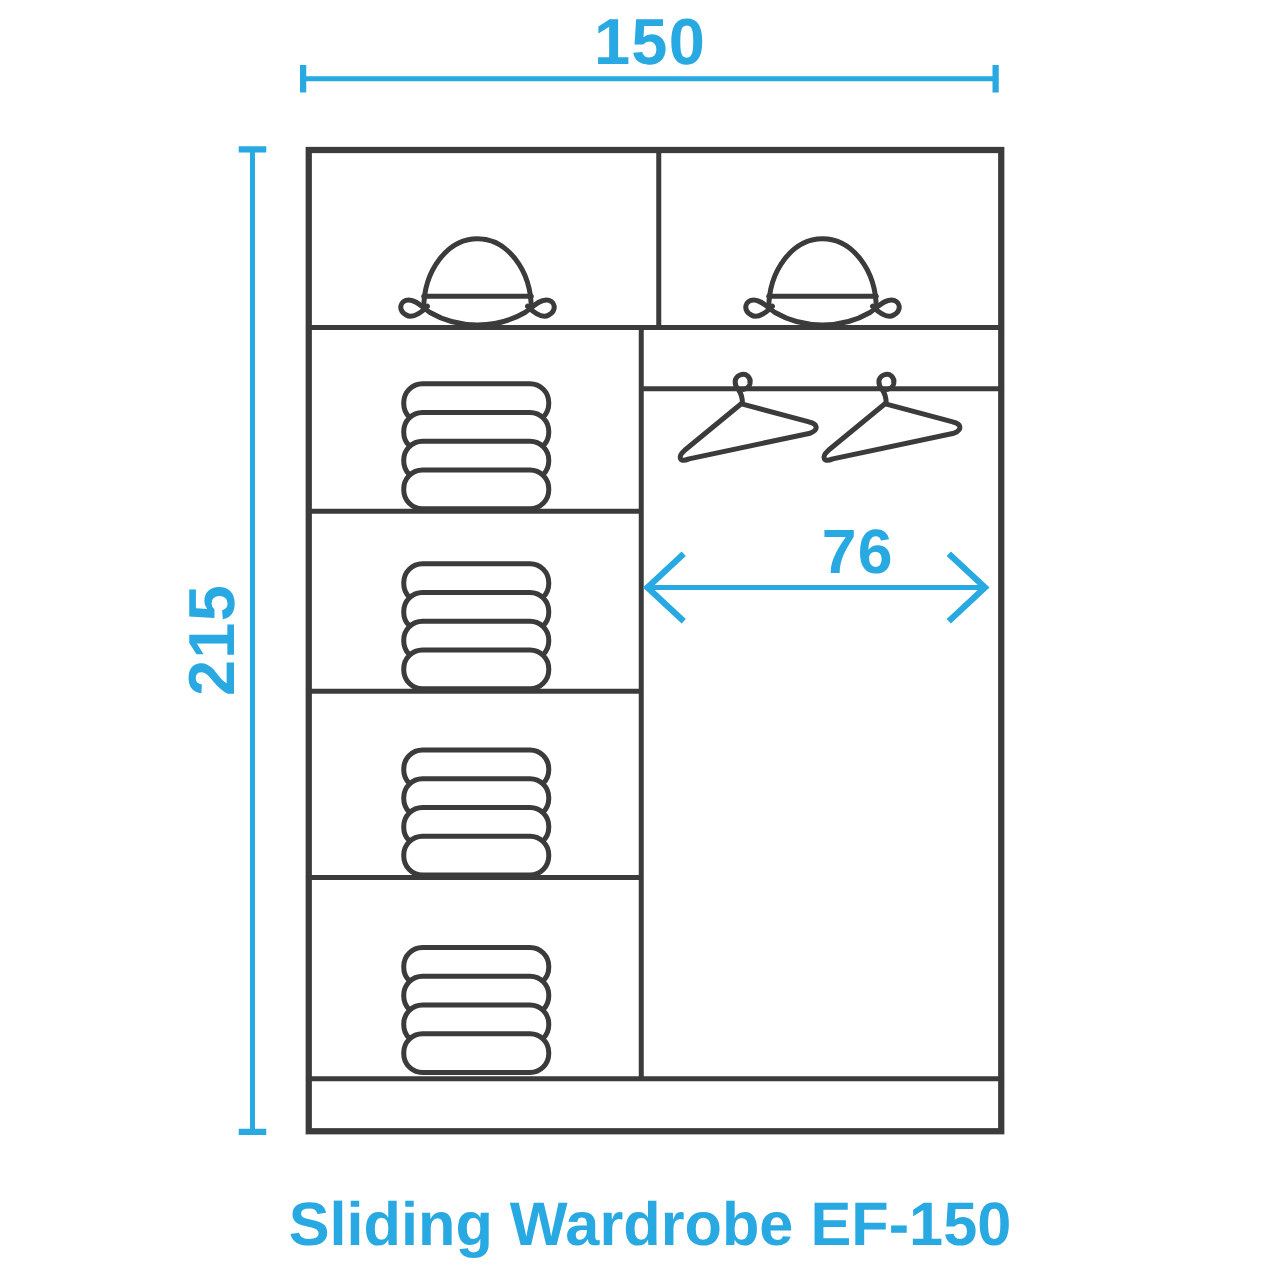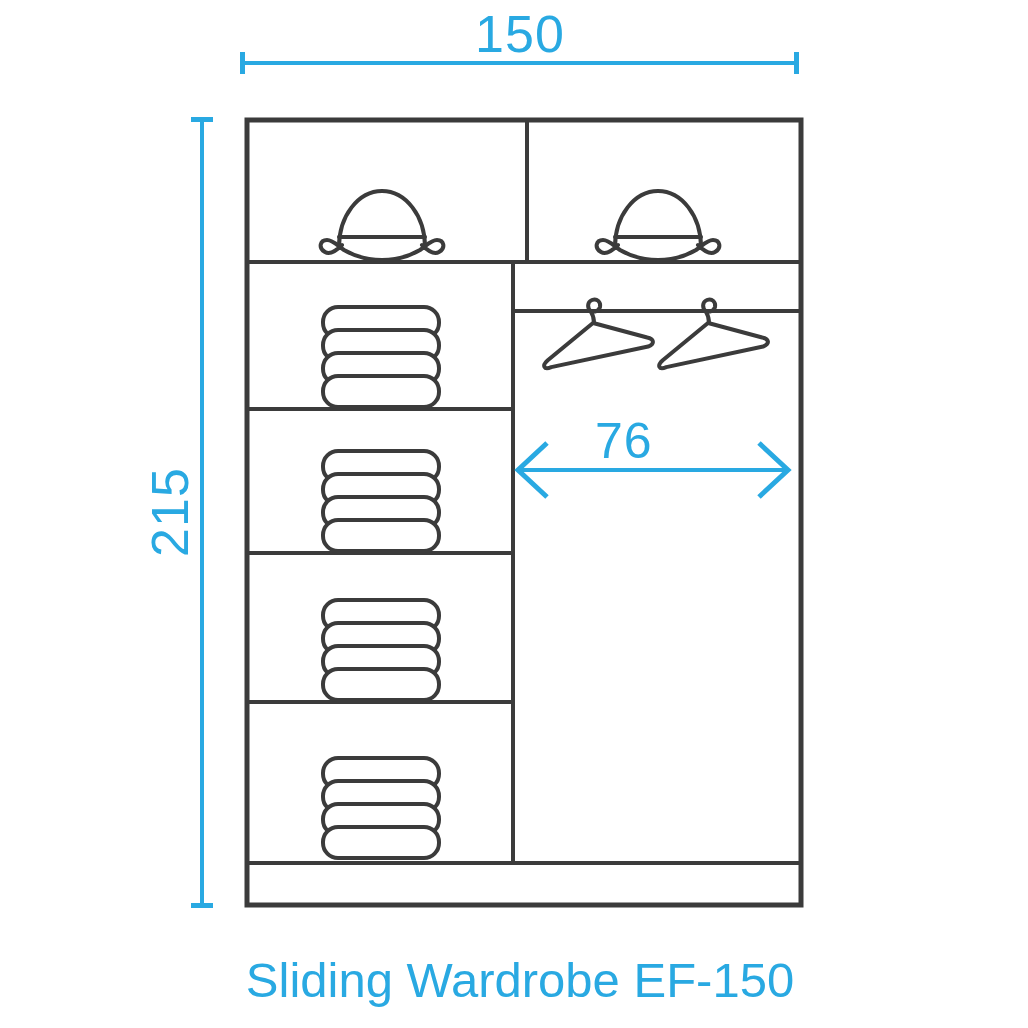--- a/index.html
+++ b/index.html
@@ -7,20 +7,21 @@
     --color-accent:#29A9E2;
     --color-line:#3B3B3B;
     --color-background:#FFFFFF;
   }
   .canvas{
     position:relative;
     width:1028px;height:1028px;
     background:var(--color-background,#fff);
     font-family:"Liberation Sans", sans-serif;
     overflow:hidden;
+    font-weight:bold;
   }
   .drawing{position:absolute;left:0;top:0;}
   .ln{stroke:var(--color-line,#3B3B3B);fill:none;stroke-width:4;}
   .ln-thick{stroke:var(--color-line,#3B3B3B);fill:none;stroke-width:5;}
   .pill{stroke:var(--color-line,#3B3B3B);fill:#ffffff;stroke-width:4;}
   .art{stroke:var(--color-line,#3B3B3B);fill:none;stroke-width:4;stroke-linecap:round;stroke-linejoin:round;}
   .cy{stroke:var(--color-accent,#29A9E2);fill:none;}
   .dim-text{
     position:absolute;color:var(--color-accent,#29A9E2);
     font-size:52px;line-height:1;letter-spacing:1px;
@@ -31,21 +32,21 @@
   #dim-width-tick-l{left:240px;top:52px;width:5px;height:22px;}
   #dim-width-tick-r{left:794px;top:52px;width:5px;height:22px;}
   #dim-height-label{
     left:120px;top:462px;width:100px;height:100px;
     display:flex;align-items:center;justify-content:center;
     transform:rotate(-90deg);
   }
   #dim-height-line{left:200px;top:119px;width:4px;height:786px;}
   #dim-height-tick-t{left:191px;top:117px;width:22px;height:5px;}
   #dim-height-tick-b{left:191px;top:903px;width:22px;height:5px;}
-  #dim-hang-label{left:595px;top:416px;width:120px;text-align:left;font-size:50px;}
+  #dim-hang-label{left:595px;top:416px;width:120px;text-align:right;font-size:50px;}
   .title{
     position:absolute;left:0;top:954px;width:1028px;
     box-sizing:border-box;padding-left:12px;
     text-align:center;color:var(--color-accent,#29A9E2);
     font-size:49px;line-height:1.1;
   }
 </style>
 </head>
 <body>
 

